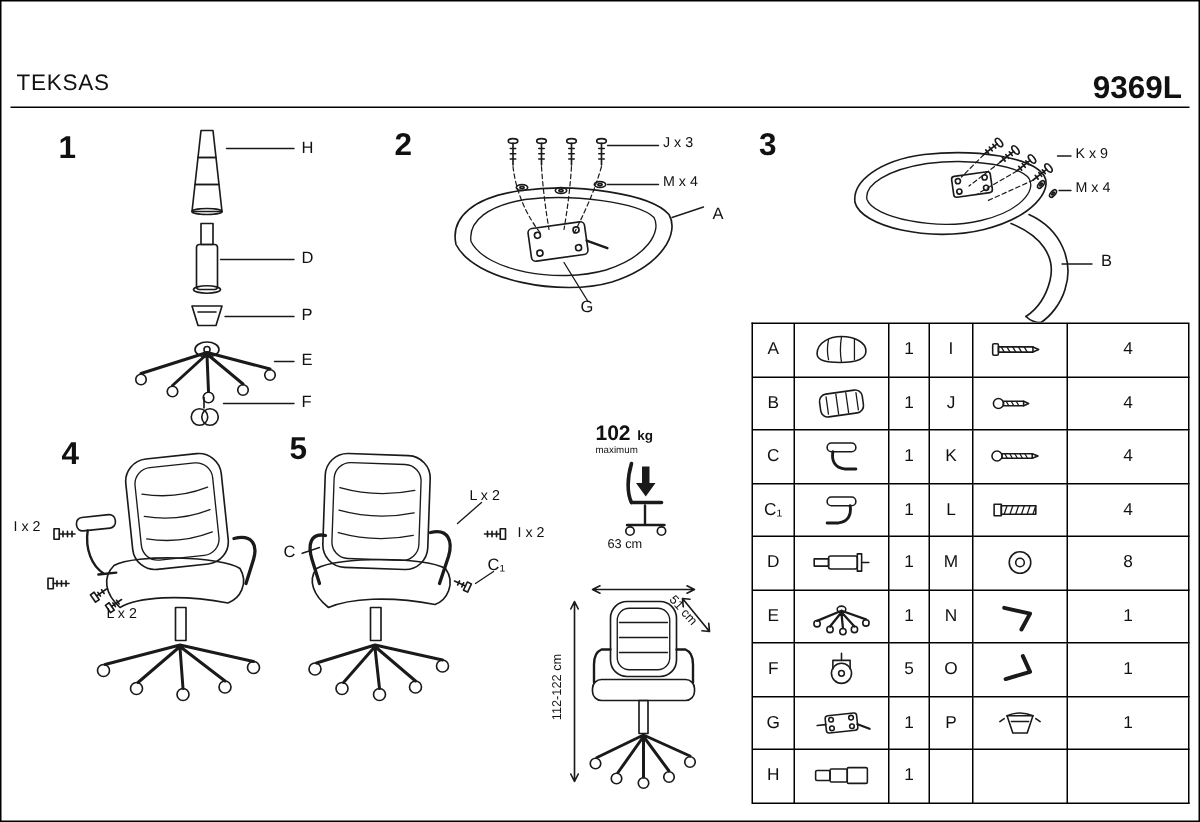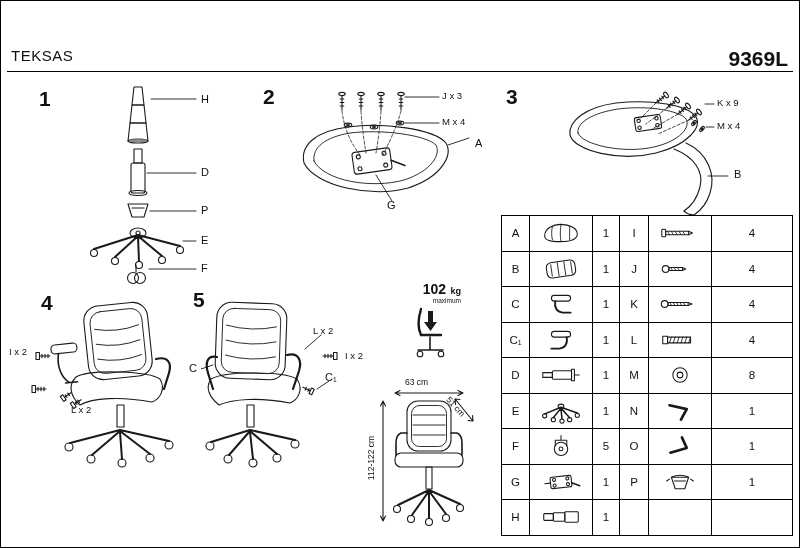--- a/index.html
+++ b/index.html
@@ -19,21 +19,21 @@
   .w16{stroke-width:1.6!important}.w2{stroke-width:2!important}.w22{stroke-width:2.2!important}
   .w24{stroke-width:2.4!important}.w28{stroke-width:2.8!important}
   .thin{stroke-width:.9!important}
   .dash{stroke-dasharray:3,2;stroke-width:.8!important}
   .fillb{fill:#1a1a1a!important;stroke:none!important}
   #parts-table{position:absolute;left:500px;top:214px;display:grid;
     grid-template-columns:28px 63px 27px 29px 63px 81px;grid-auto-rows:35.5px;
     border-left:1px solid #000;border-top:1px solid #000;background:#fff}
   .tcell{border-right:1px solid #000;border-bottom:1px solid #000;display:flex;
     align-items:center;justify-content:center;font-size:11.5px}
-  .weight{position:absolute;left:396px;top:280px;width:64px;text-align:right;line-height:1}
+  .weight{position:absolute;left:396px;top:280px;width:64px;text-align:left;line-height:1}
   .weight .v{font-weight:bold;font-size:14px}
   .weight .u{font-weight:bold;font-size:9px}
   .weight .n{display:block;font-size:6.5px;margin-top:1px}
   .dim-label{position:absolute;font-size:8.5px;white-space:nowrap}
   .rotv{transform:rotate(-90deg);transform-origin:center center;width:60px;text-align:center}
   .rotd{transform:rotate(48deg);transform-origin:left center}
 </style>
 </head>
 <body>
 
@@ -294,21 +294,21 @@
       <rect x="28" y="78" width="68" height="14" rx="6"></rect>
       <rect x="59" y="92" width="6" height="22"></rect>
       <path class="w2" d="M62,115 L31,130 M62,116 L45,140 M62,117 L62,143 M62,116 L79,139 M62,115 L93,129"></path>
       <circle cx="30" cy="134" r="3.5"></circle>
         <circle cx="44" cy="144" r="3.5"></circle>
         <circle cx="62" cy="147" r="3.5"></circle>
       <circle cx="79" cy="143" r="3.5"></circle>
         <circle cx="93" cy="133" r="3.5"></circle>
     </g>
   </svg>
-  <span class="dim-label" style="left:404px;top:376px">63 cm</span>
+  <span class="dim-label" style="left:404px;top:356px">63 cm</span>
   <span class="dim-label rotd" style="left:447px;top:392px">51 cm</span>
   <span class="dim-label rotv" style="left:340px;top:452px">112-122 cm</span>
 
   <div id="parts-table">
       <div class="tcell">A</div>
       <div class="tcell">
         <svg width="46" height="28" viewBox="0 0 48 28">
           <use href="#sym-seat" xlink:href="#sym-seat"></use>
         </svg>
       </div>

